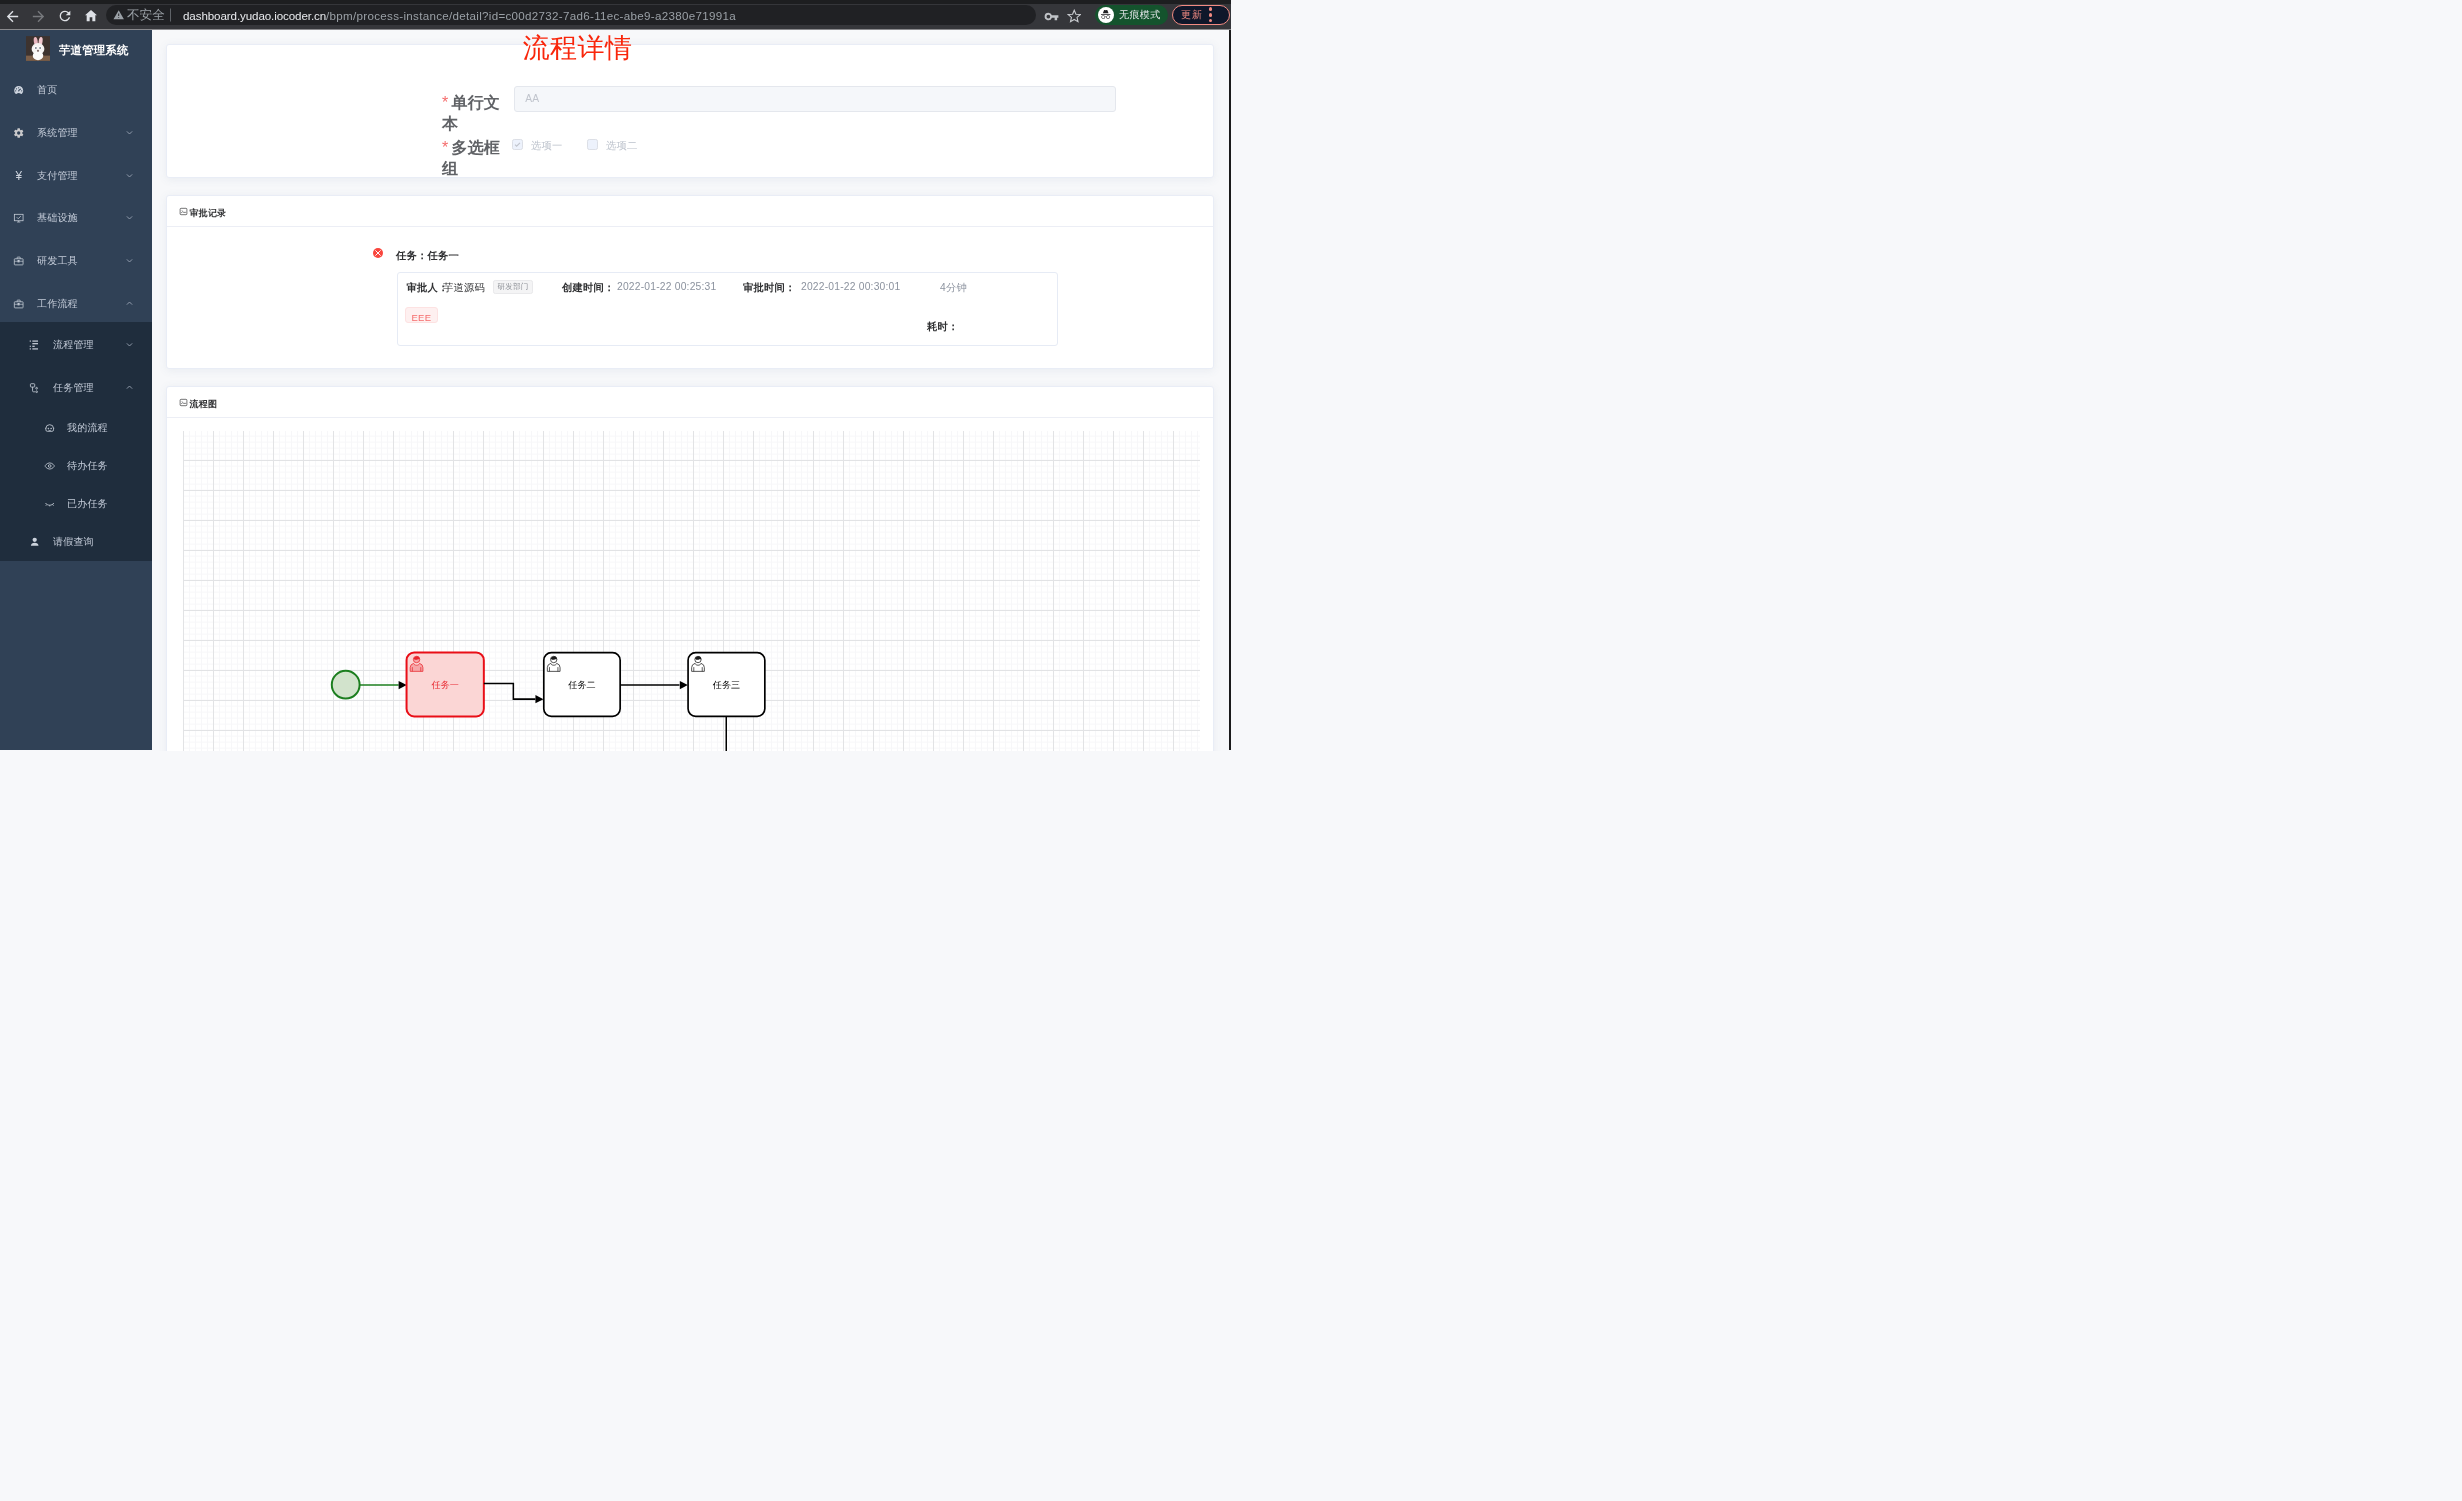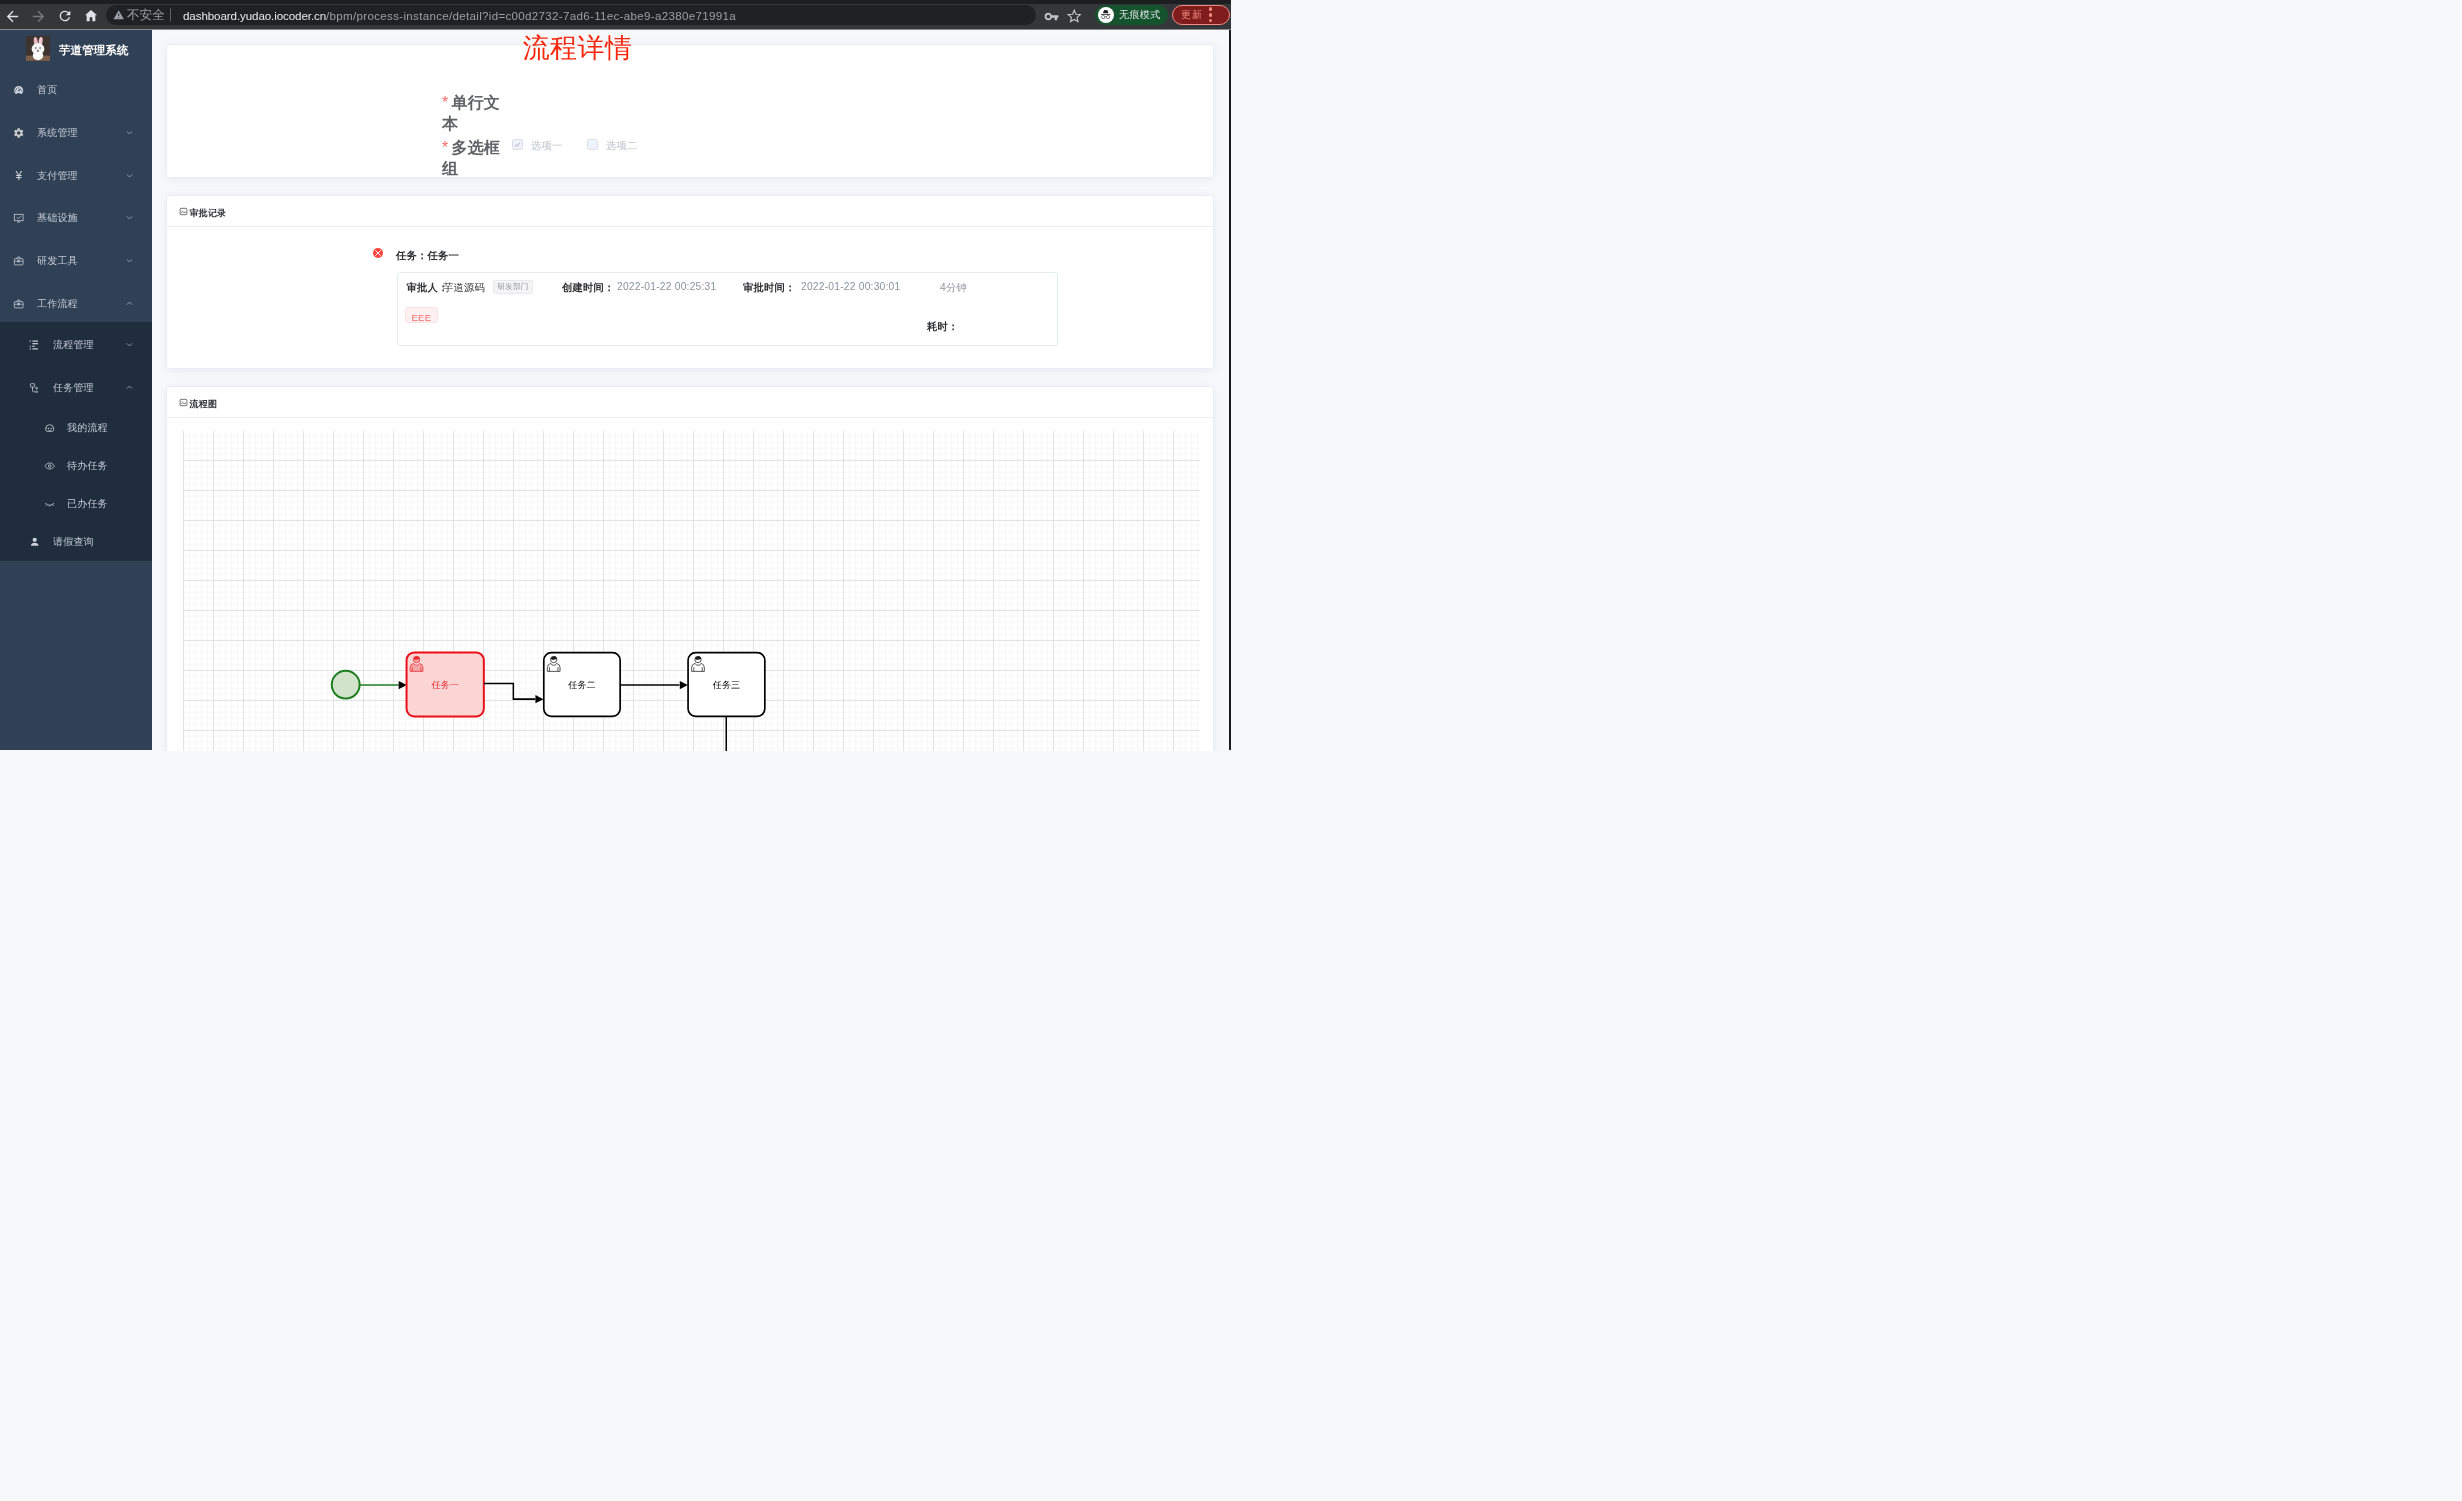--- a/index.html
+++ b/index.html
@@ -14,21 +14,21 @@
 #urlpill { position:absolute; left:106px; top:4.6px; width:930px; height:20.6px; border-radius:10.3px; background:#202124; }
 #urlpill > * { position:absolute; top:50%; transform:translateY(-50%); }
 #urlpill .nsec { left:21px; color:#9aa0a6; font-size:12.6px; }
 #urlpill .sep { left:64px; width:1.1px; height:13px; background:#5f6368; }
 #urlpill .url { left:77px; font-size:11.6px; color:#e8eaed; letter-spacing:-0.1px; white-space:nowrap; }
 #urlpill .url .gray { letter-spacing:0.3px; }
 #urlpill .url .gray { color:#9aa0a6; }
 #incog { position:absolute; left:1095px; top:4.6px; width:73px; height:20.6px; background:#14532d; border-radius:10.3px; display:flex; align-items:center; }
 #incog .cir { width:16px; height:16px; background:#fff; border-radius:50%; margin-left:2.7px; display:flex; align-items:center; justify-content:center; }
 #incog .txt { color:#e8eaed; font-size:10px; margin-left:5.3px; letter-spacing:0.4px; }
-#update { position:absolute; left:1172px; top:4.6px; width:58px; height:20.6px; border:1.1px solid #f28b82; border-radius:10.3px; background:#7f1d1d; display:flex; align-items:center; }
+#update { position:absolute; left:1172px; top:4.6px; width:58px; height:20.6px; border:1.1px solid #f28b82; border-radius:10.3px; background:#0f172a; display:flex; align-items:center; }
 #update .txt { color:#f28b82; font-size:10px; margin-left:8px; letter-spacing:1.1px; font-weight:500;}
 #update .dots { margin-left:5.7px; display:flex; flex-direction:column; gap:2.4px; }
 #update .dots i { width:3.4px; height:3.4px; border-radius:50%; background:#f28b82; }
 
 
 #sidebar { position:absolute; left:0; top:30px; width:152px; height:720px; background:#304156; }
 #logo { position:absolute; left:0; top:0; width:152px; height:40px; }
 #logo .ttl { position:absolute; left:59px; top:13px; color:#fff; font-size:11.4px; font-weight:bold; letter-spacing:0.2px; }
 .mi { position:absolute; left:0; width:152px; height:43px; }
 .mi .ic, .smi .ic, .smi3 .ic { position:absolute; left:13px; top:50%; transform:translateY(-50%); width:11.4px; height:11.4px; }
@@ -288,20 +288,21 @@
       <span class="tx">请假查询</span>
     </div>
   </div>
 </div>
 
 <div id="content">
   <div id="title">流程详情</div>
 
   <div class="card" id="card1" style="top:14.3px;height:134px;">
     <div class="flabel" style="left:275px;top:48px;width:62px;"><span class="req">*</span>单行文本</div>
+    <div id="inp1">AA</div>
     <div class="flabel" style="left:275px;top:93px;width:62px;"><span class="req">*</span>多选框组</div>
     <div class="cbx" style="left:345px;top:94px;">
       <svg width="9" height="9" viewBox="0 0 12 12" style="position:absolute;left:0;top:0;">
           <path d="M2.7 6.2l2.1 2.1L9.3 3.9" fill="none" stroke="#c0c4cc" stroke-width="1.5"></path>
         </svg>
     </div>
     <div class="cbxlbl" style="left:364px;top:94px;">选项一</div>
     <div class="cbx" style="left:420px;top:94px;"></div>
     <div class="cbxlbl" style="left:439px;top:94px;">选项二</div>
   </div>

